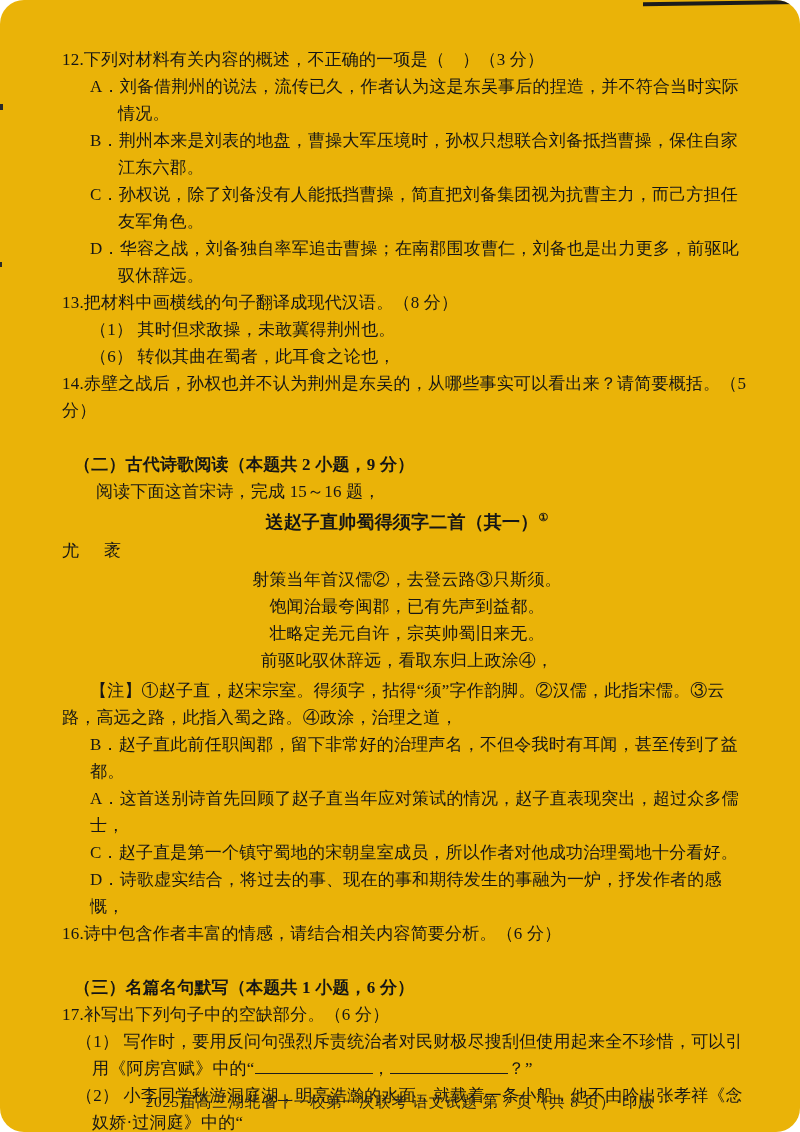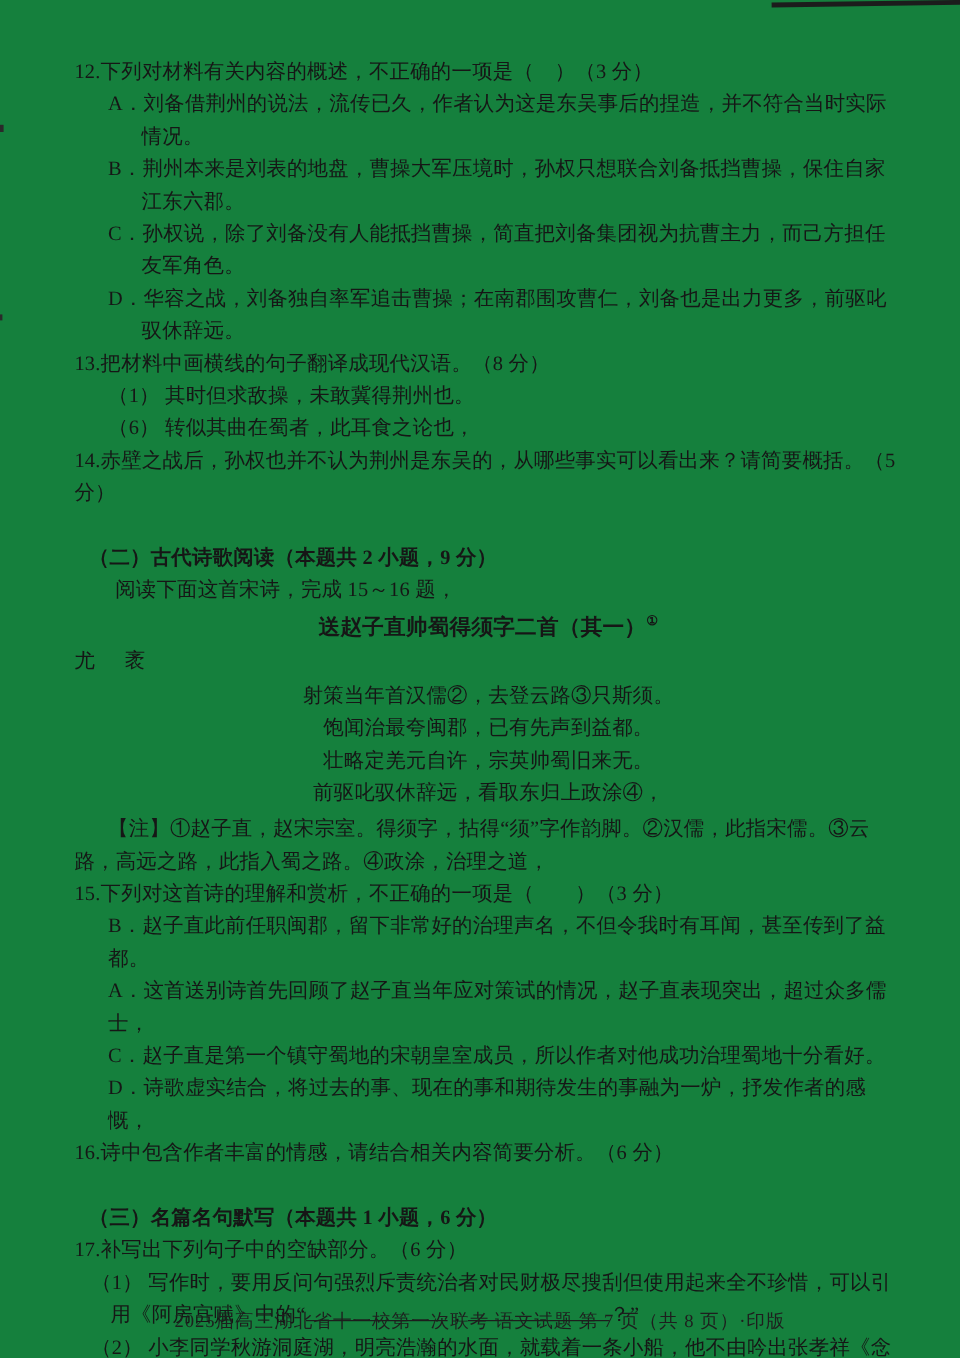--- a/index.html
+++ b/index.html
@@ -1,25 +1,26 @@
 <!DOCTYPE html>
 <html><head>
 <meta charset="utf-8">
 <style>
   html,body { margin:0; padding:0; background:#ffffff; }
   .page {
     position:relative;
     width:800px; height:1132px;
-    background:#15803d;
+    background:#eab308;
     color:#161616;
     font-family:"Liberation Serif","DejaVu Serif",serif;
     font-size:17px;
     line-height:27px;
     overflow:hidden;
     letter-spacing:0.2px;
+    border-radius:24px;
   }
   .scan-line-top {
     position:absolute; top:1px; right:-8px;
     width:165px; height:3.5px;
     background:#1c1c1c;
     transform:rotate(-0.8deg);
   }
   .speck { position:absolute; background:#2a2a2a; }
   .content { position:absolute; top:46px; left:62px; width:690px; }
   p { margin:0; }
@@ -76,21 +77,20 @@
     <p class="intro">阅读下面这首宋诗，完成 15～16 题，</p>
 
     <p class="poem-title"><span>送赵子直帅蜀得须字二首（其一）</span><span class="sup">①</span></p>
     <p class="poem-author">尤　袤</p>
     <p class="poem-line">射策当年首汉儒②，去登云路③只斯须。</p>
     <p class="poem-line">饱闻治最夸闽郡，已有先声到益都。</p>
     <p class="poem-line">壮略定羌元自许，宗英帅蜀旧来无。</p>
     <p class="poem-line">前驱叱驭休辞远，看取东归上政涂④，</p>
     <p class="note">【注】①赵子直，赵宋宗室。得须字，拈得“须”字作韵脚。②汉儒，此指宋儒。③云路，高远之路，此指入蜀之路。④政涂，治理之道，</p>
 
-    <p class="q-stem">15.下列对这首诗的理解和赏析，不正确的一项是（　　）（3 分）</p>
     <p class="opt-single">B．赵子直此前任职闽郡，留下非常好的治理声名，不但令我时有耳闻，甚至传到了益都。</p>
     <p class="opt-single">A．这首送别诗首先回顾了赵子直当年应对策试的情况，赵子直表现突出，超过众多儒士，</p>
     <p class="opt-single">C．赵子直是第一个镇守蜀地的宋朝皇室成员，所以作者对他成功治理蜀地十分看好。</p>
     <p class="opt-single">D．诗歌虚实结合，将过去的事、现在的事和期待发生的事融为一炉，抒发作者的感慨，</p>
 
     <p class="q-stem">16.诗中包含作者丰富的情感，请结合相关内容简要分析。（6 分）</p>
 
     <p class="sec-header">（三）名篇名句默写（本题共 1 小题，6 分）</p>
     <p class="q-stem">17.补写出下列句子中的空缺部分。（6 分）</p>
 

